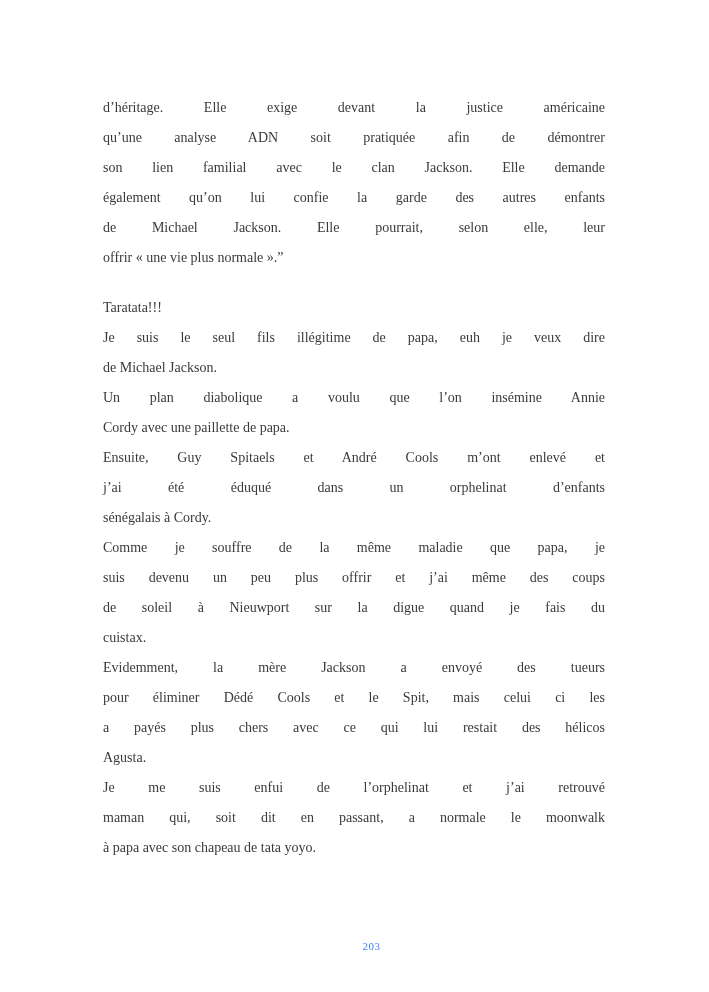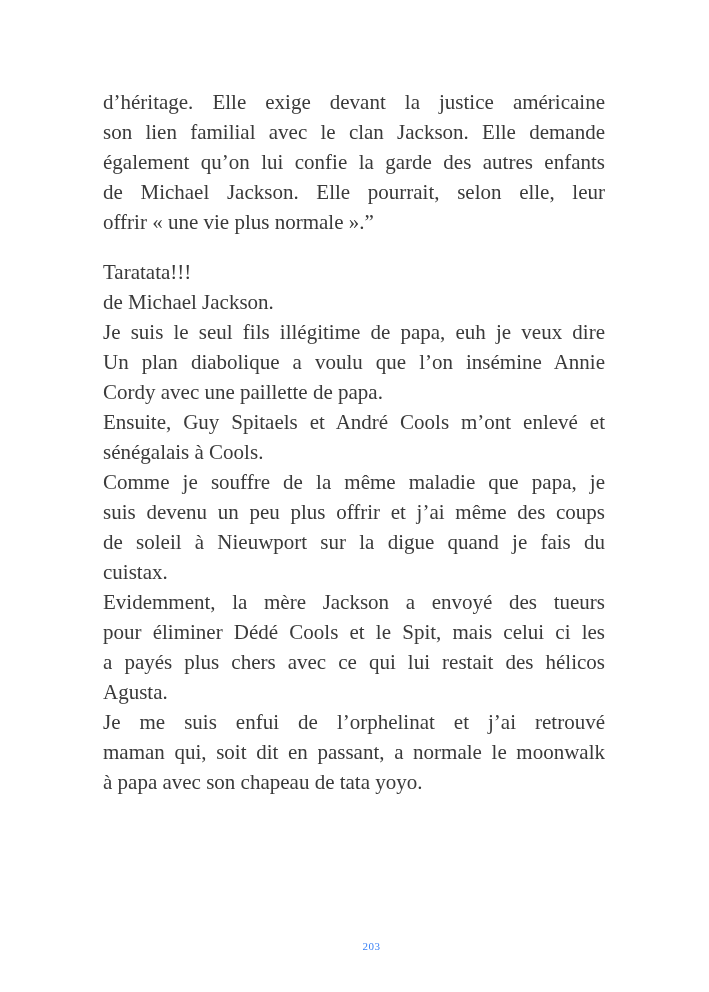--- a/index.html
+++ b/index.html
@@ -11,23 +11,23 @@
     position: relative;
     width: 709px;
     height: 992px;
     background: #ffffff;
     overflow: hidden;
     font-family: "Liberation Serif", serif;
   }
   .text-block {
     position: absolute;
     left: 103px;
-    top: 87px;
+    top: 93px;
     width: 502px;
-    font-size: 21px;
+    font-size: 14px;
     line-height: 30px;
     color: #3a3a3a;
   }
   .paragraph {
     margin: 0;
   }
   .paragraph.gap {
     margin-top: 20px;
   }
   .line {
@@ -49,39 +49,41 @@
     letter-spacing: 0.5px;
   }
 </style>
 </head>
 <body>
 
 <div class="page">
   <div class="text-block" id="text-block">
       <div class="paragraph">
         <div class="line">d’héritage. Elle exige devant la justice américaine</div>
+        <div class="line">qu’une analyse ADN soit pratiquée afin de démontrer</div>
         <div class="line">son lien familial avec le clan Jackson. Elle demande</div>
         <div class="line">également qu’on lui confie la garde des autres enfants</div>
         <div class="line">de Michael Jackson. Elle pourrait, selon elle, leur</div>
         <div class="line last">offrir « une vie plus normale ».”</div>
       </div>
       <div class="paragraph gap">
         <div class="line last">Taratata!!!</div>
       </div>
       <div class="paragraph">
+        <div class="line">Je suis le seul fils illégitime de papa, euh je veux dire</div>
         <div class="line last">de Michael Jackson.</div>
-        <div class="line">Je suis le seul fils illégitime de papa, euh je veux dire</div>
       </div>
       <div class="paragraph">
         <div class="line">Un plan diabolique a voulu que l’on insémine Annie</div>
         <div class="line last">Cordy avec une paillette de papa.</div>
       </div>
       <div class="paragraph">
         <div class="line">Ensuite, Guy Spitaels et André Cools m’ont enlevé et</div>
-        <div class="line last">sénégalais à Cools.</div>
+        <div class="line">j’ai été éduqué dans un orphelinat d’enfants</div>
+        <div class="line last">sénégalais à Cordy.</div>
       </div>
       <div class="paragraph">
         <div class="line">Comme je souffre de la même maladie que papa, je</div>
         <div class="line">suis devenu un peu plus offrir et j’ai même des coups</div>
         <div class="line">de soleil à Nieuwport sur la digue quand je fais du</div>
         <div class="line last">cuistax.</div>
       </div>
       <div class="paragraph">
         <div class="line">Evidemment, la mère Jackson a envoyé des tueurs</div>
         <div class="line">pour éliminer Dédé Cools et le Spit, mais celui ci les</div>

